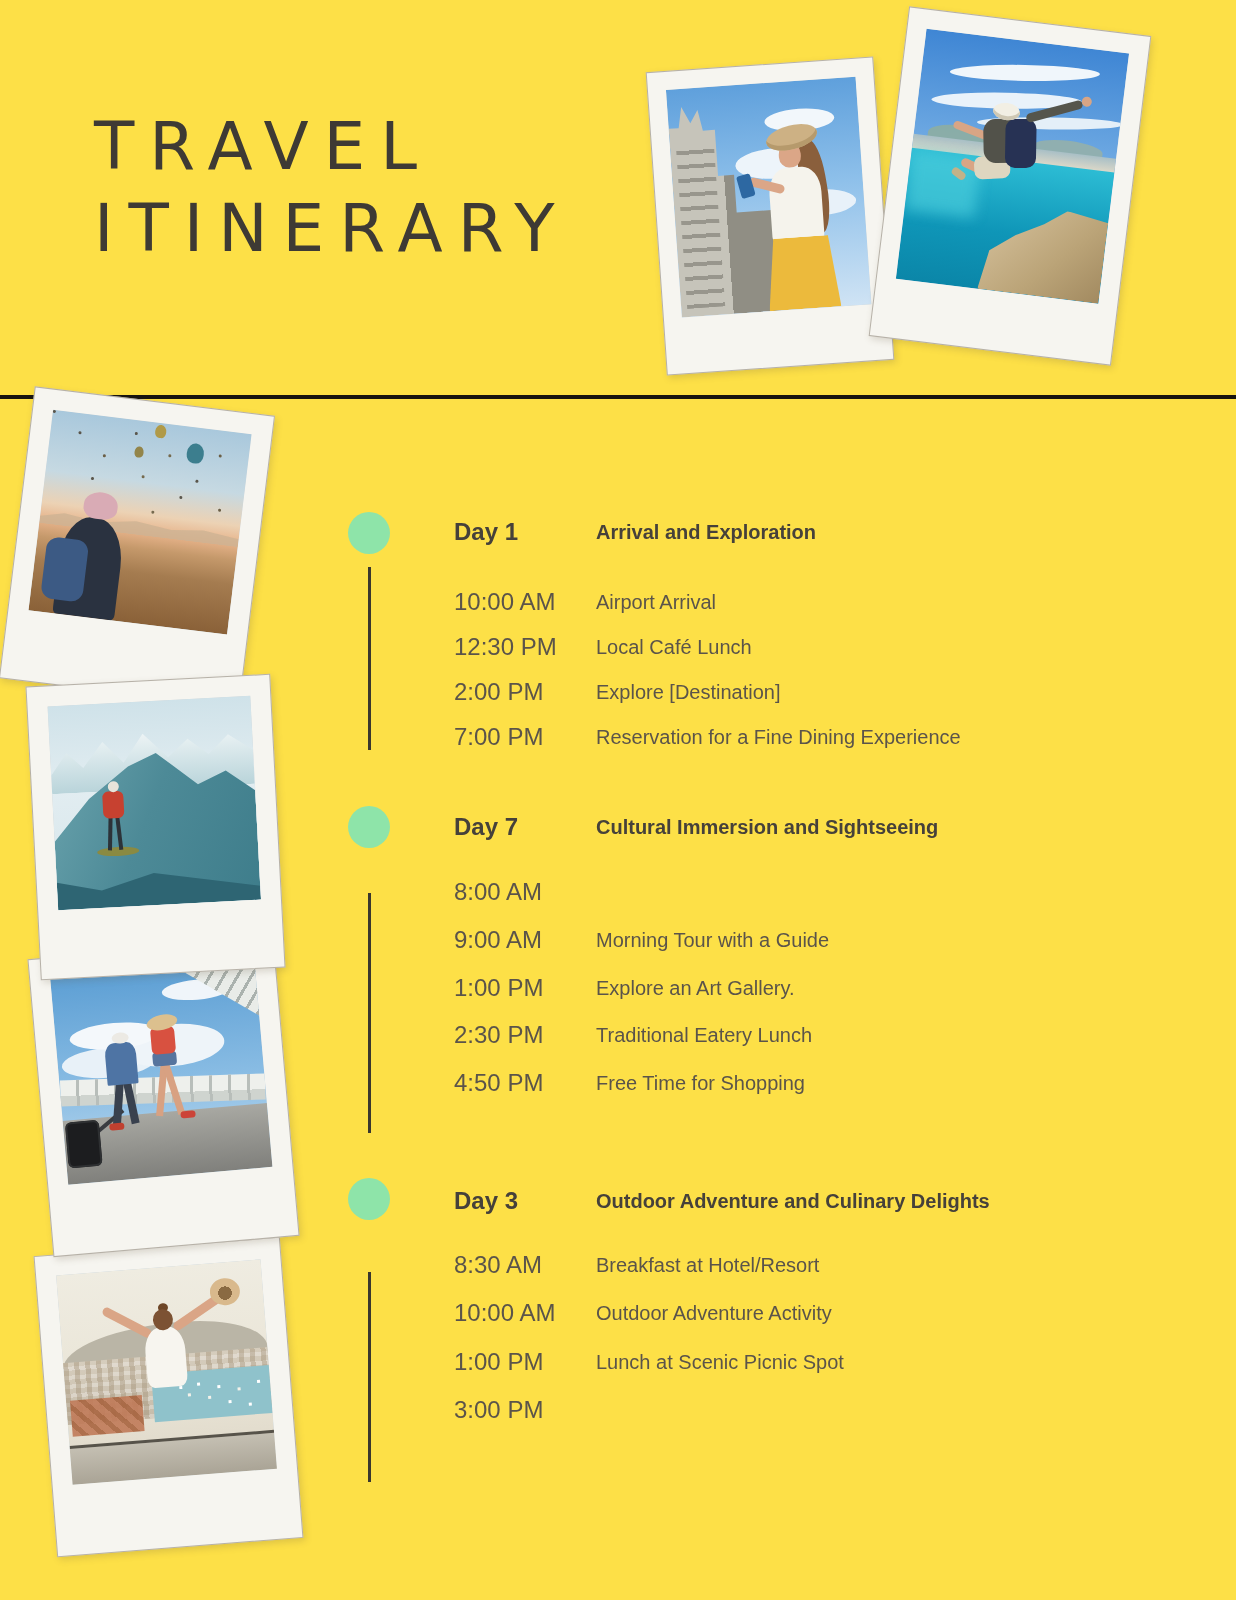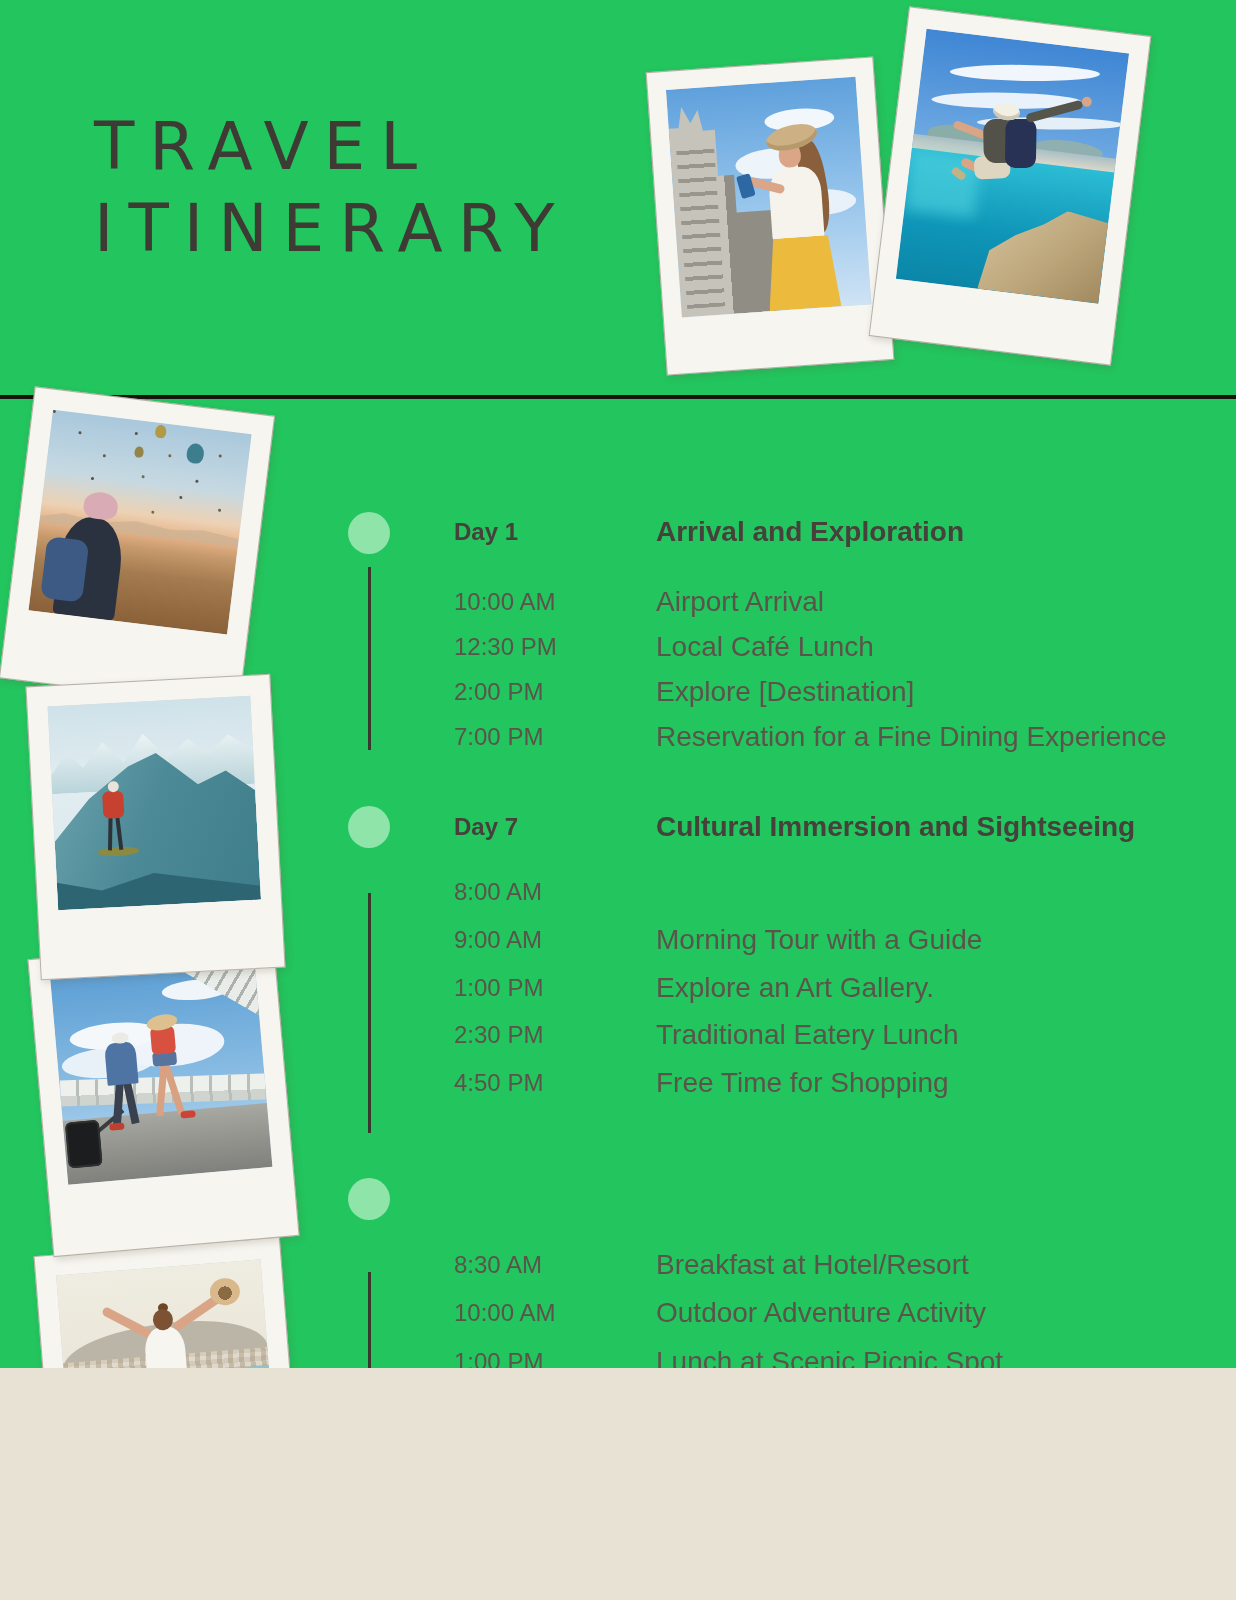--- a/index.html
+++ b/index.html
@@ -1,36 +1,36 @@
 <!DOCTYPE html>
 <html><head>
 <meta charset="utf-8">
 <style>
   html,body{margin:0;padding:0;background:#e8e2d5;}
   .page{
-    position:relative;width:1236px;height:1368px;overflow:hidden;
-    background:#22c55e;
+    position:relative;width:1236px;height:1600px;overflow:hidden;
+    background:#fde047;
     font-family:"Liberation Sans","DejaVu Sans",sans-serif;
   }
   
   .title{
     position:absolute;left:94px;top:106px;margin:0;
     font-family:"DejaVu Sans","Liberation Sans",sans-serif;
     font-size:66px;line-height:82px;font-weight:400;
     letter-spacing:15px;color:#3e3a34;white-space:nowrap;
   }
   .title span{display:block;}
   
   .divider{position:absolute;left:0;top:395px;width:1236px;height:4px;background:#17140f;}
   
   .dot{position:absolute;left:348px;width:42px;height:42px;border-radius:50%;background:#8ee4a9;}
   .tline{position:absolute;left:368px;width:3px;background:#3a372e;}
   .row{position:absolute;left:0;width:1236px;height:32px;}
   .row .t{position:absolute;left:454px;top:0;font-size:24px;line-height:30px;color:#5b544a;white-space:nowrap;}
-  .row .a{position:absolute;left:656px;top:0;font-size:28px;line-height:30px;color:#5b544a;white-space:nowrap;}
+  .row .a{position:absolute;left:596px;top:0;font-size:20px;line-height:30px;color:#5b544a;white-space:nowrap;}
   .row.hdr .t,.row.hdr .a{font-weight:700;color:#46413a;}
   
   .polaroid{position:absolute;background:#f6f5f0;border:1px solid rgba(120,110,95,.5);
     box-shadow:2px 3px 7px rgba(100,85,60,.2);margin:0;}
   .photo{position:absolute;overflow:hidden;background:#cfd8dc;}
   .abs{position:absolute;}
   
   .p-balloons{left:16px;top:400px;width:240px;height:292px;transform:rotate(7deg);z-index:1;}
   .p-balloons .photo{left:20px;top:20px;width:200px;height:202px;}
   .p-mountains{left:33px;top:680px;width:243px;height:292px;transform:rotate(-3deg);z-index:4;}
@@ -315,20 +315,24 @@
     <span class="t">2:30 PM</span>
     <span class="a">Traditional Eatery Lunch</span>
   </div>
   <div class="row" style="top:1068px">
     <span class="t">4:50 PM</span>
     <span class="a">Free Time for Shopping</span>
   </div>
 
   <div class="dot" style="top:1178px"></div>
   <div class="tline" style="top:1272px;height:210px"></div>
+  <div class="row hdr" style="top:1186px">
+    <span class="t">Day 3</span>
+    <span class="a">Outdoor Adventure and Culinary Delights</span>
+  </div>
   <div class="row" style="top:1250px">
     <span class="t">8:30 AM</span>
     <span class="a">Breakfast at Hotel/Resort</span>
   </div>
   <div class="row" style="top:1298px">
     <span class="t">10:00 AM</span>
     <span class="a">Outdoor Adventure Activity</span>
   </div>
   <div class="row" style="top:1347px">
     <span class="t">1:00 PM</span>

